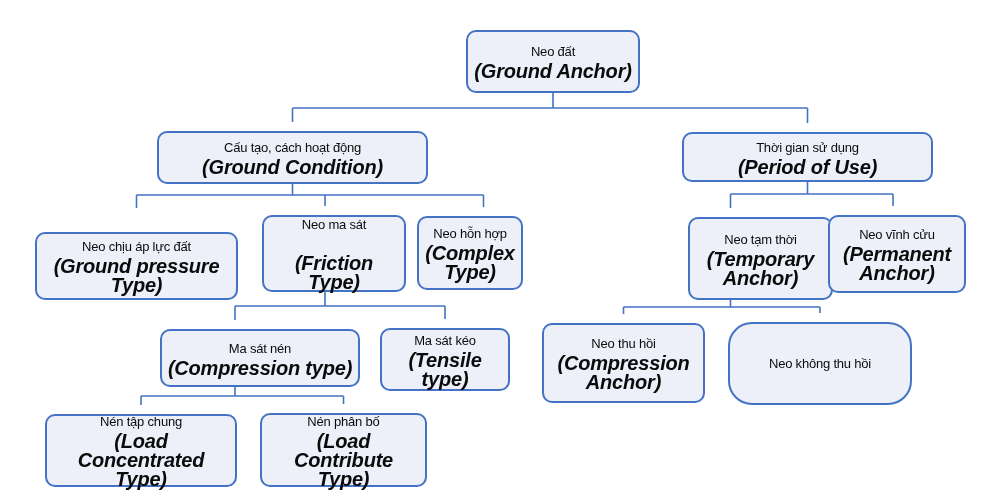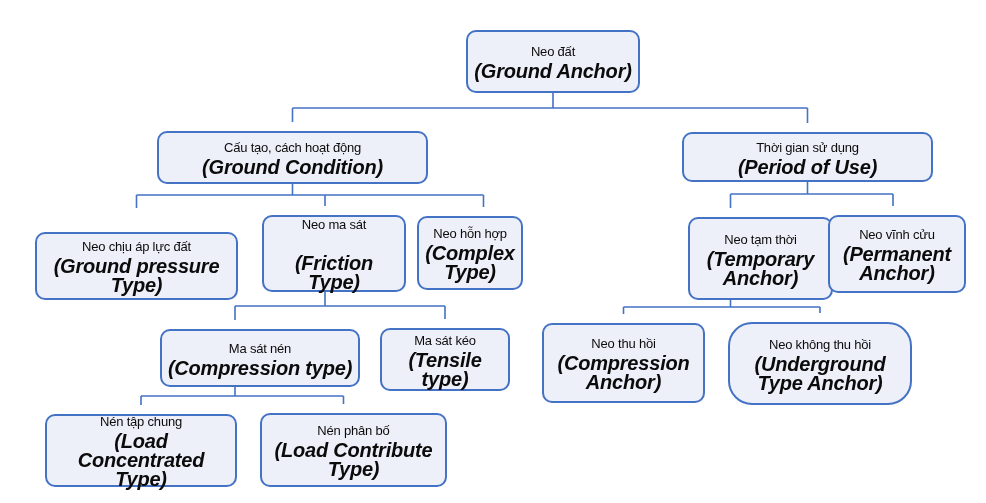--- a/index.html
+++ b/index.html
@@ -111,31 +111,29 @@
     <span class="vi">Ma sát kéo</span>
     <span class="en">(Tensile type)</span>
   </div>
 
   <div class="node" style="left: 45px; top: 414px; width: 192px; height: 73px;">
     <span class="vi">Nén tập chung</span>
     <span class="en">(Load Concentrated
 Type)</span>
   </div>
 
-  <div class="node" style="left: 260px; top: 413px; width: 187px; height: 74px;">
+  <div class="node" style="left: 260px; top: 413px; width: 167px; height: 74px;">
     <span class="vi">Nén phân bố</span>
     <span class="en">(Load Contribute
 Type)</span>
   </div>
 
   <div class="node" style="left: 542px; top: 323px; width: 163px; height: 80px;">
     <span class="vi">Neo thu hồi</span>
     <span class="en">(Compression
 Anchor)</span>
   </div>
 
   <div class="node" style="left: 728px; top: 322px; width: 184px; height: 83px; border-radius: 24px;">
     <span class="vi">Neo không thu hồi</span>
-    <span class="en">(Underground
-Type Anchor)</span>
   </div>
 
 </div>
 
 </body></html>

